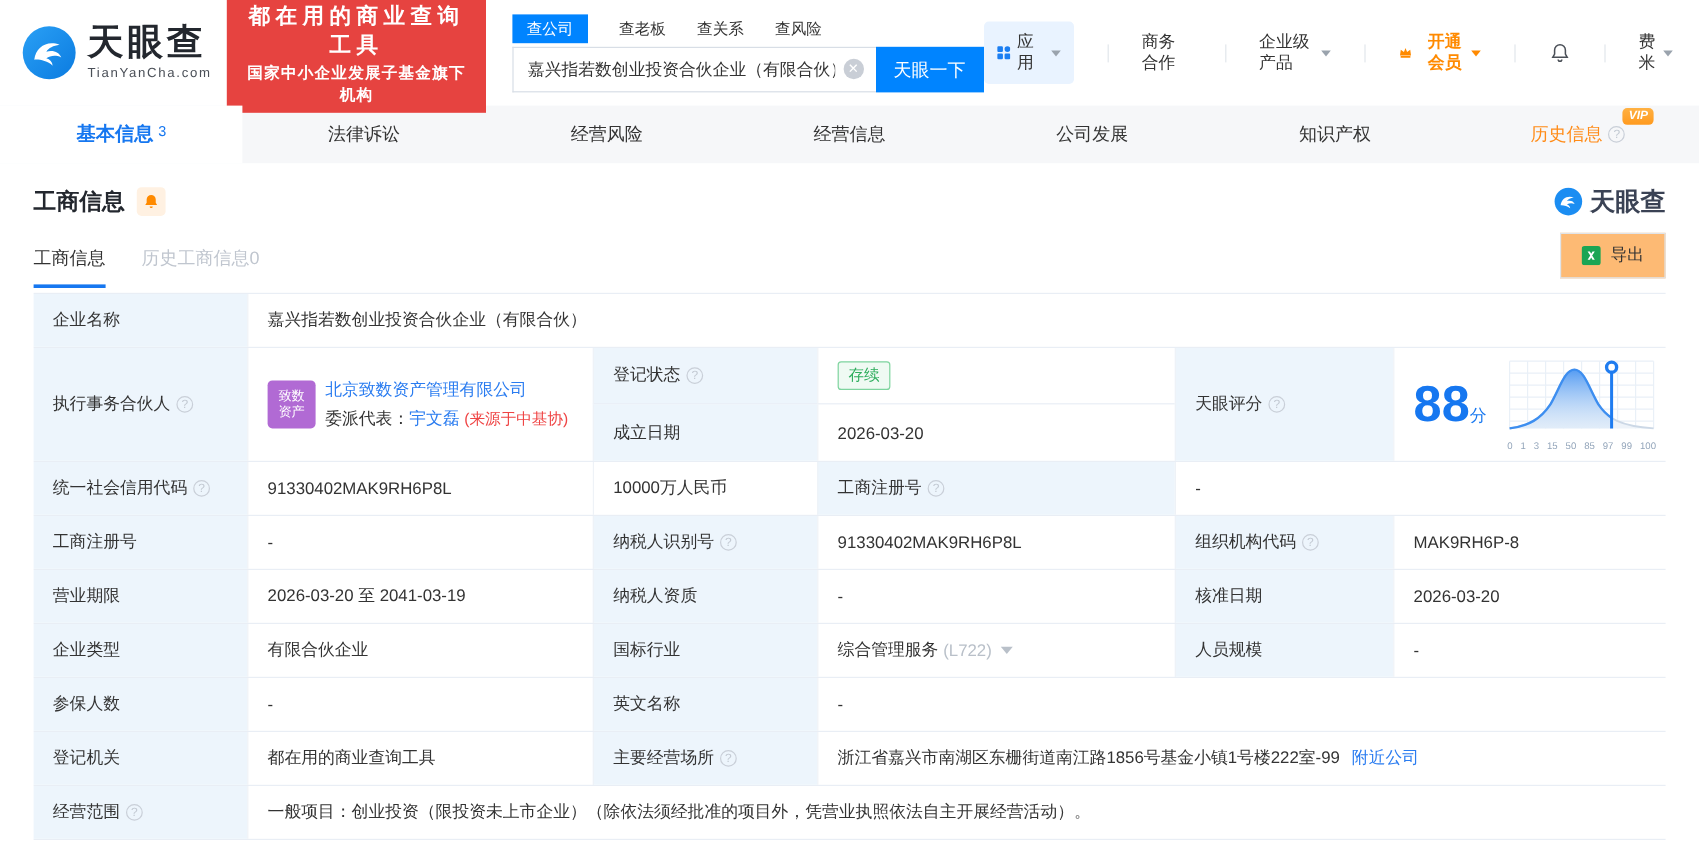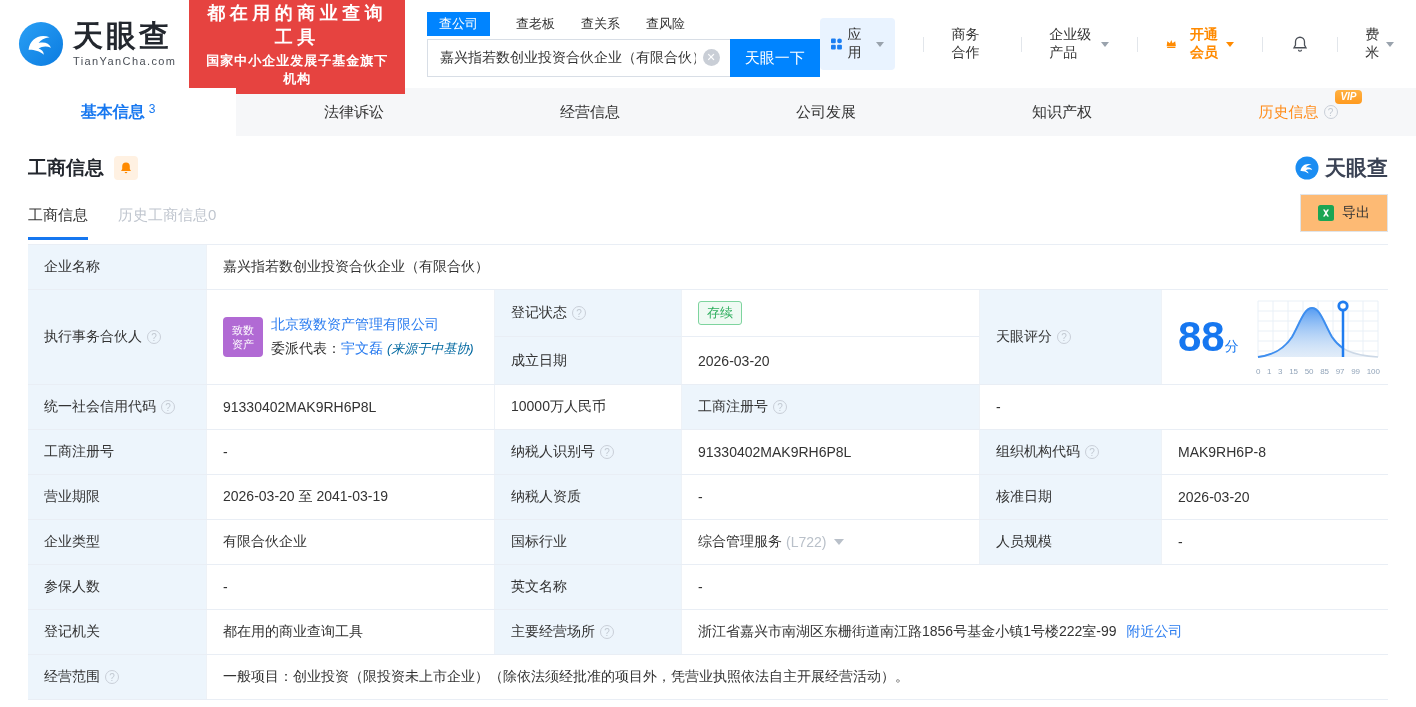--- a/index.html
+++ b/index.html
@@ -66,21 +66,21 @@
   .table { margin-top: 4px; border-top: 1px solid #e9eef5; }
   .trow { display: grid; grid-template-columns: 178px 288px 187px 298px 182px 1fr; border-bottom: 1px solid #e9eef5; }
   .cell { display: flex; align-items: center; padding: 10px 16px; font-size: 14px; min-height: 44px; border-left: 1px solid #eef2f7; }
   .trow .cell:first-child { border-left: none; }
   .cell.label { background: #edf5fc; color: #333; }
   .dash { color: #333; }
   .r2 { grid-template-rows: 47px 47px; }
   .span2r { grid-row: span 2; }
   .subline { border-bottom: 1px solid #e9eef5; }
   .link { color: #2a7cf0; cursor: pointer; text-decoration: none; }
-  .muted { color: #0369a1; font-style: italic; }
+  .muted { color: #ef4444; }
   .lightcode { color: #b9c0c9; margin-left: 4px; }
   .chev { width: 0; height: 0; border-left: 5px solid transparent; border-right: 5px solid transparent; border-top: 6px solid #b9c0c9; margin-left: 8px; }
   .badge-green { color: #2fae5e; background: #effaf3; border: 1px solid #7ed49e; border-radius: 3px; padding: 2px 8px; font-size: 13px; }
   .avatar { width: 40px; height: 40px; border-radius: 4px; background: #b16ad4; color: #fff; font-size: 11px;
     display: flex; flex-direction: column; align-items: center; justify-content: center; line-height: 1.3; flex: none; }
   .partner-cell { gap: 8px; align-items: center; }
   .partner-text { line-height: 1.7; }
   .score-cell { gap: 12px; padding-right: 8px; }
   .score-num { color: #1677f0; font-weight: bold; font-size: 42px; line-height: 1; white-space: nowrap; }
   .score-unit { font-size: 14px; font-weight: normal; }
@@ -168,20 +168,23 @@
   </div>
 </div>
 
 <div class="navbar">
   <div class="navtab active">
     <span>基本信息</span>
     <span class="count">3</span>
   </div>
   <div class="navtab">
     <span>法律诉讼</span>
+  </div>
+  <div class="navtab">
+    <span>经营风险</span>
   </div>
   <div class="navtab">
     <span>经营信息</span>
   </div>
   <div class="navtab">
     <span>公司发展</span>
   </div>
   <div class="navtab">
     <span>知识产权</span>
   </div>

